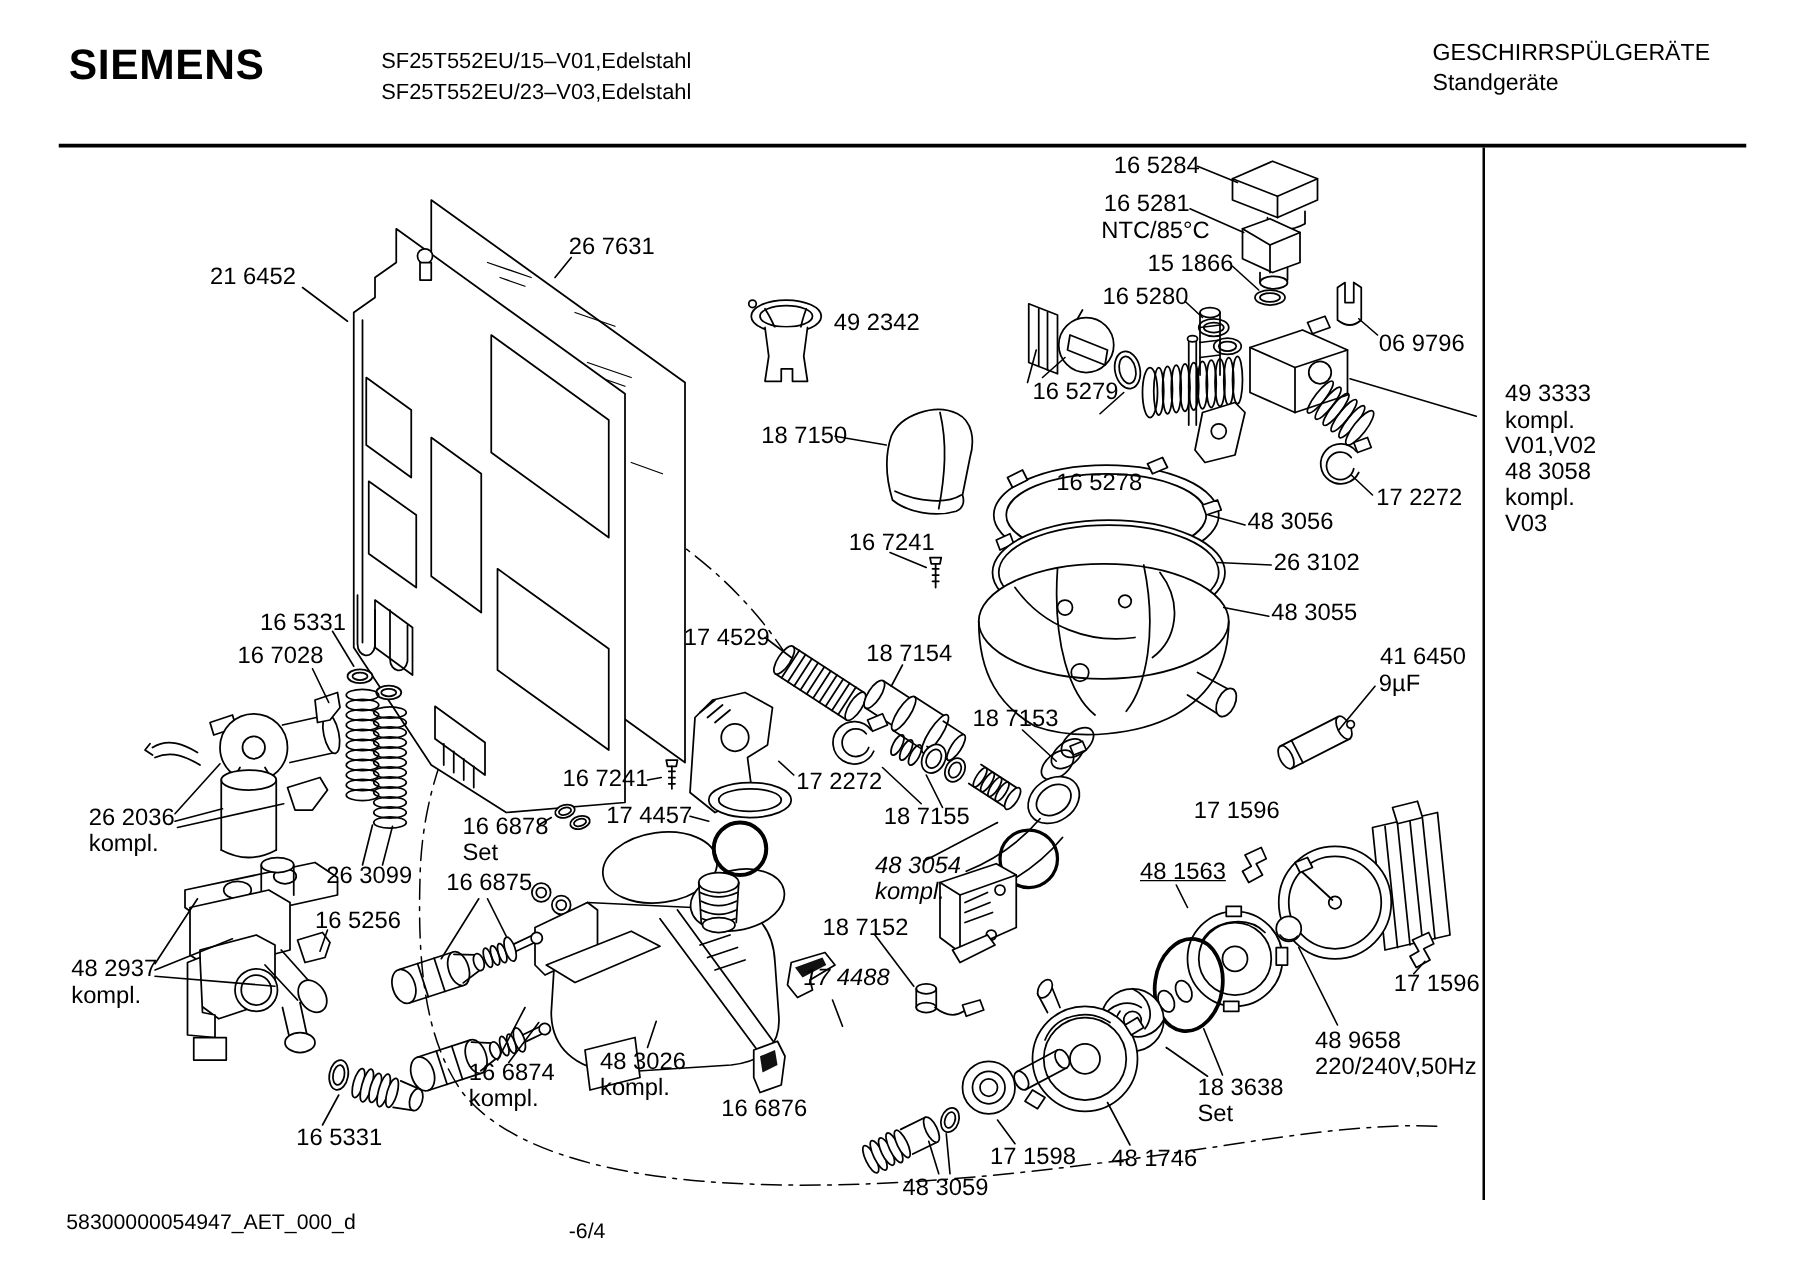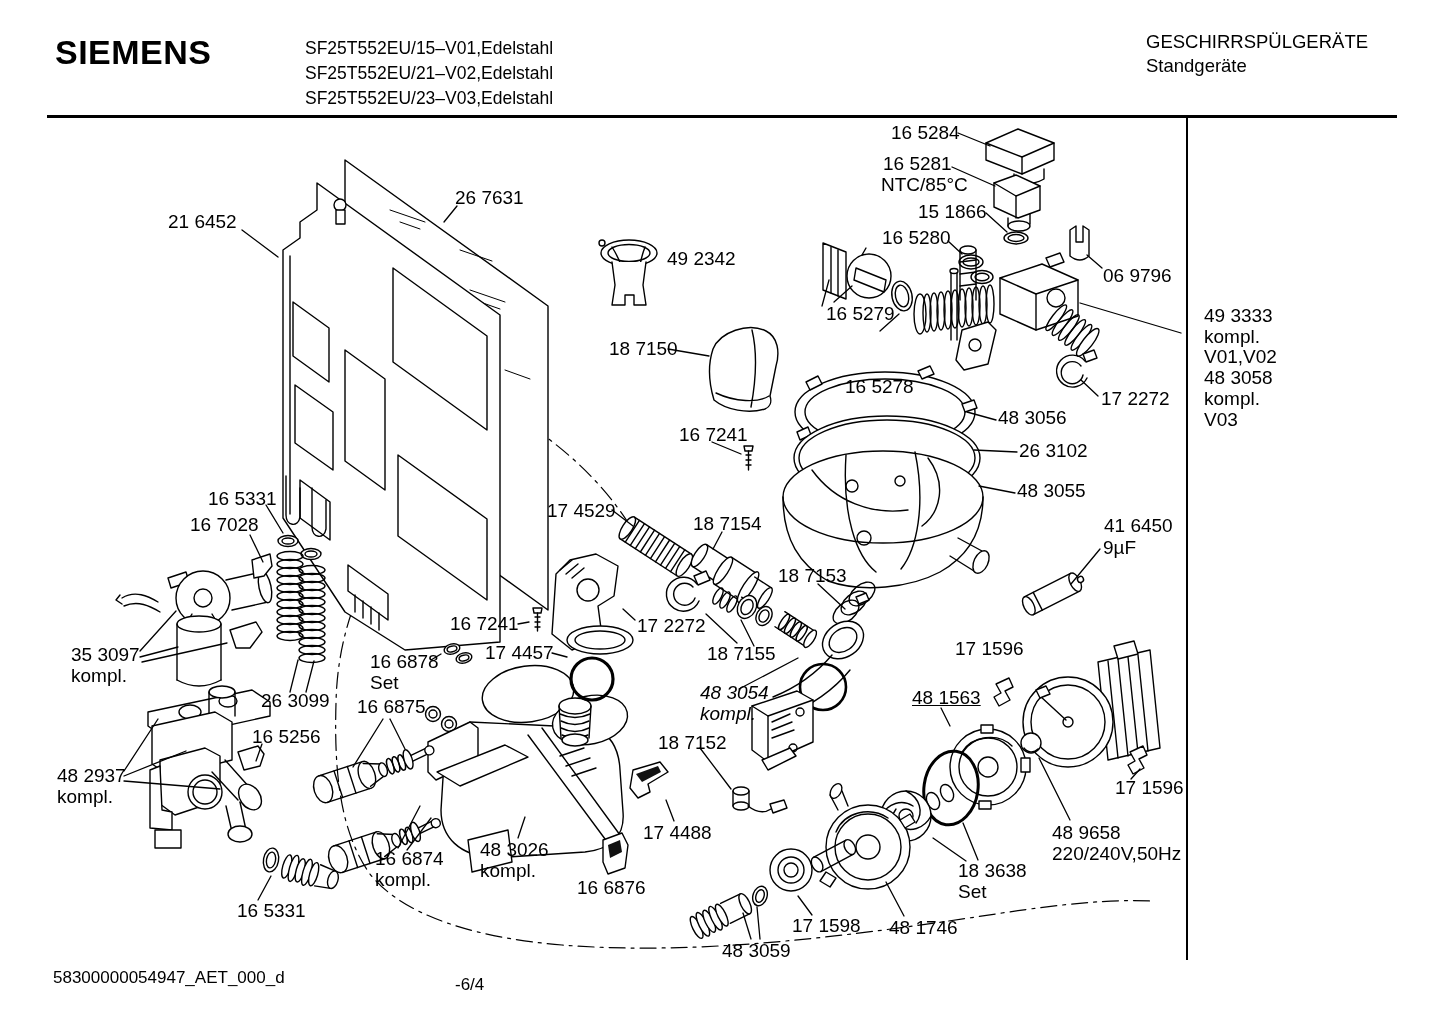--- a/index.html
+++ b/index.html
@@ -15,21 +15,20 @@
   .side-note{position:absolute;left:1204px;top:306px;font-size:19px;line-height:20.7px;white-space:pre-line;}
   .footer-id{position:absolute;left:53px;top:968px;font-size:17px;}
   .footer-page{position:absolute;left:455px;top:975px;font-size:17px;}
 </style>
 </head>
 <body>
 
 <div class="brand">SIEMENS</div>
 <div class="models">
   <div>SF25T552EU/15–V01,Edelstahl</div>
-  <div>SF25T552EU/21–V02,Edelstahl</div>
   <div>SF25T552EU/23–V03,Edelstahl</div>
 </div>
 <div class="cat-block">
   <div>GESCHIRRSPÜLGERÄTE</div>
   <div>Standgeräte</div>
 </div>
 <div class="hrule"></div>
 <div class="vrule"></div>
 
 <svg class="diagram" width="1442" height="1019" viewBox="0 0 1442 1019">
@@ -595,31 +594,31 @@
     <div class="part-label" style="left: 778px; top: 565px;">18 7153</div>
     <div class="part-label" style="left: 450px; top: 613px;">16 7241</div>
     <div class="part-label" style="left: 637px; top: 615px;">17 2272</div>
     <div class="part-label" style="left: 485px; top: 642px;">17 4457</div>
     <div class="part-label" style="left: 370px; top: 651px;">16 6878
 Set</div>
     <div class="part-label" style="left: 707px; top: 643px;">18 7155</div>
     <div class="part-label" style="left: 700px; top: 682px; font-style: italic;">48 3054
 kompl.</div>
     <div class="part-label" style="left: 357px; top: 696px;">16 6875</div>
-    <div class="part-label" style="left: 71px; top: 644px;">35 3097
+    <div class="part-label" style="left: 71px; top: 644px;">26 2036
 kompl.</div>
     <div class="part-label" style="left: 261px; top: 690px;">26 3099</div>
     <div class="part-label" style="left: 252px; top: 726px;">16 5256</div>
     <div class="part-label" style="left: 955px; top: 638px;">17 1596</div>
     <div class="part-label" style="left: 912px; top: 687px; text-decoration: underline;">48 1563</div>
     <div class="part-label" style="left: 658px; top: 732px;">18 7152</div>
     <div class="part-label" style="left: 57px; top: 765px;">48 2937
 kompl.</div>
     <div class="part-label" style="left: 1115px; top: 777px;">17 1596</div>
-    <div class="part-label" style="left: 643px; top: 822px;">17 4488</div>
+    <div class="part-label" style="left: 643px; top: 772px; font-style: italic;">17 4488</div>
     <div class="part-label" style="left: 1052px; top: 822px;">48 9658
 220/240V,50Hz</div>
     <div class="part-label" style="left: 375px; top: 848px;">16 6874
 kompl.</div>
     <div class="part-label" style="left: 480px; top: 839px;">48 3026
 kompl.</div>
     <div class="part-label" style="left: 577px; top: 877px;">16 6876</div>
     <div class="part-label" style="left: 958px; top: 860px;">18 3638
 Set</div>
     <div class="part-label" style="left: 237px; top: 900px;">16 5331</div>

